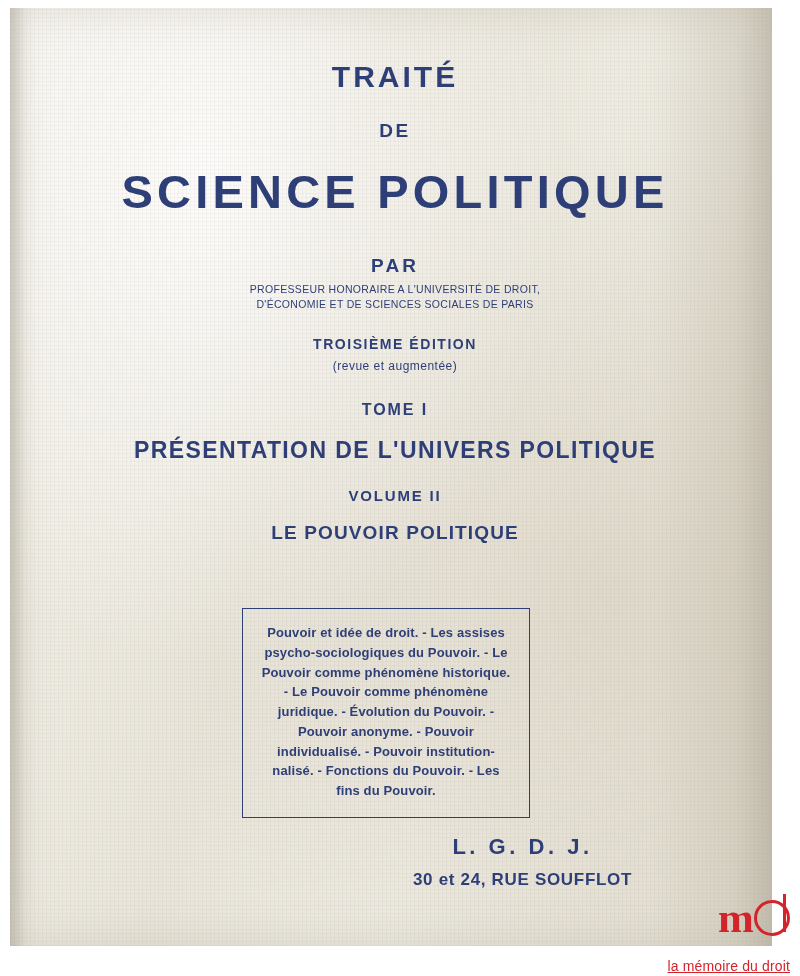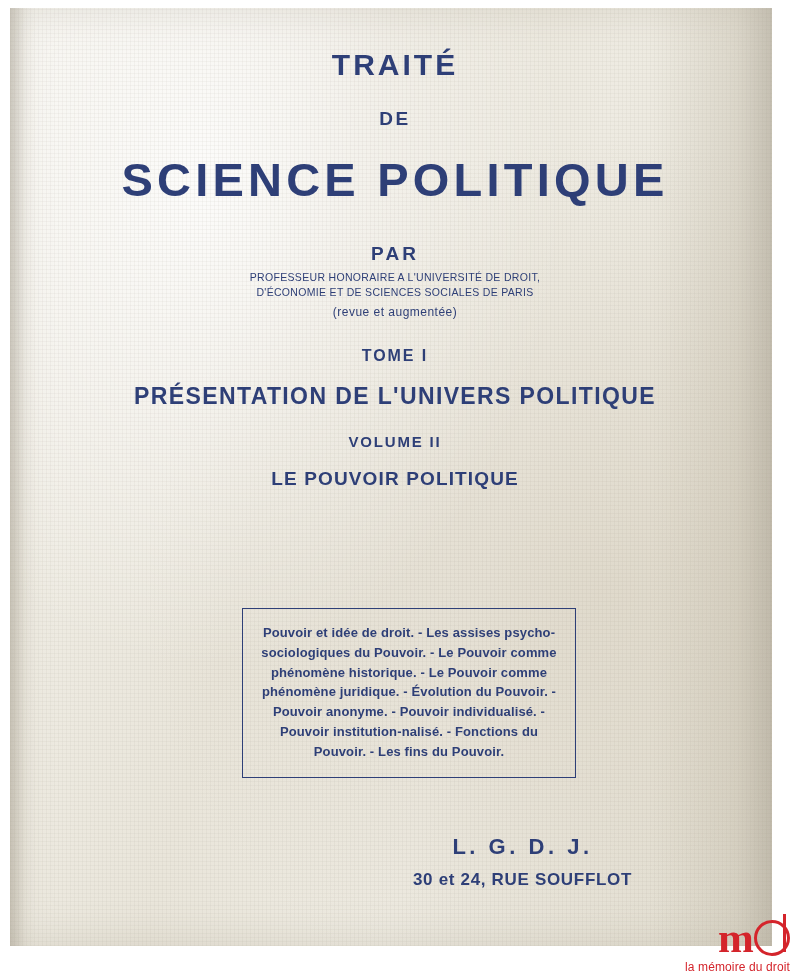--- a/index.html
+++ b/index.html
@@ -65,21 +65,21 @@
     color: #2e3f77;
     text-align: center;
     position: relative;
     z-index: 3;
     letter-spacing: 0.06em;
   }
 
   #title-block {
     position: absolute;
     left: 40px;
-    top: 40px;
+    top: 52px;
     width: 690px;
     z-index: 3;
   }
 
   .l-traite {
     font-size: 30px;
     font-weight: 700;
     letter-spacing: 0.10em;
     margin: 0;
   }
@@ -149,21 +149,21 @@
     font-weight: 700;
     letter-spacing: 0.06em;
     margin: 18px 0 0 0;
   }
 
   
   #contents-box {
     position: absolute;
     left: 232px;
     top: 600px;
-    width: 334px;
+    width: 288px;
     border: 1.5px solid #2e3f77;
     padding: 14px 16px 16px 16px;
     box-sizing: border-box;
     z-index: 3;
   }
   #contents-text {
     color: #2e3f77;
     font-size: 13px;
     font-weight: 700;
     line-height: 1.52;
@@ -222,40 +222,42 @@
   #logo-mark .d-out::after {
     content: "";
     position: absolute;
     right: 1px;
     top: -9px;
     width: 3px;
     height: 38px;
     background: #d4242b;
   }
   #logo-sub {
-    font-size: 12px;
+    font-size: 14px;
     color: #d4242b;
     letter-spacing: 0.01em;
-    margin-top: 1px;
+    margin-top: 19px;
+    text-decoration: underline;
   }
 </style>
 </head>
 <body>
 
 <div id="page">
 
   <div id="cover">
 
     <div id="title-block">
       <p class="ink l-traite">TRAITÉ</p>
       <p class="ink l-de">DE</p>
       <p class="ink l-science">SCIENCE POLITIQUE</p>
       <p class="ink l-par">PAR</p>
       <p class="ink l-aff1">PROFESSEUR HONORAIRE A L'UNIVERSITÉ DE DROIT,</p>
       <p class="ink l-aff2">D'ÉCONOMIE ET DE SCIENCES SOCIALES DE PARIS</p>
+      <p class="ink l-edition">TROISIÈME ÉDITION</p>
       <p class="ink l-edition-sub">(revue et augmentée)</p>
       <p class="ink l-tome">TOME I</p>
       <p class="ink l-tome-title">PRÉSENTATION DE L'UNIVERS POLITIQUE</p>
       <p class="ink l-volume">VOLUME II</p>
       <p class="ink l-volume-title">LE POUVOIR POLITIQUE</p>
     </div>
 
     <div id="contents-box">
       <p id="contents-text">Pouvoir et idée de droit. - Les assises psycho-sociologiques du Pouvoir. - Le Pouvoir comme phénomène historique. - Le Pouvoir comme phénomène juridique. - Évolution du Pouvoir. - Pouvoir anonyme. - Pouvoir individualisé. - Pouvoir institution-nalisé. - Fonctions du Pouvoir. - Les fins du Pouvoir.</p>
     </div>

